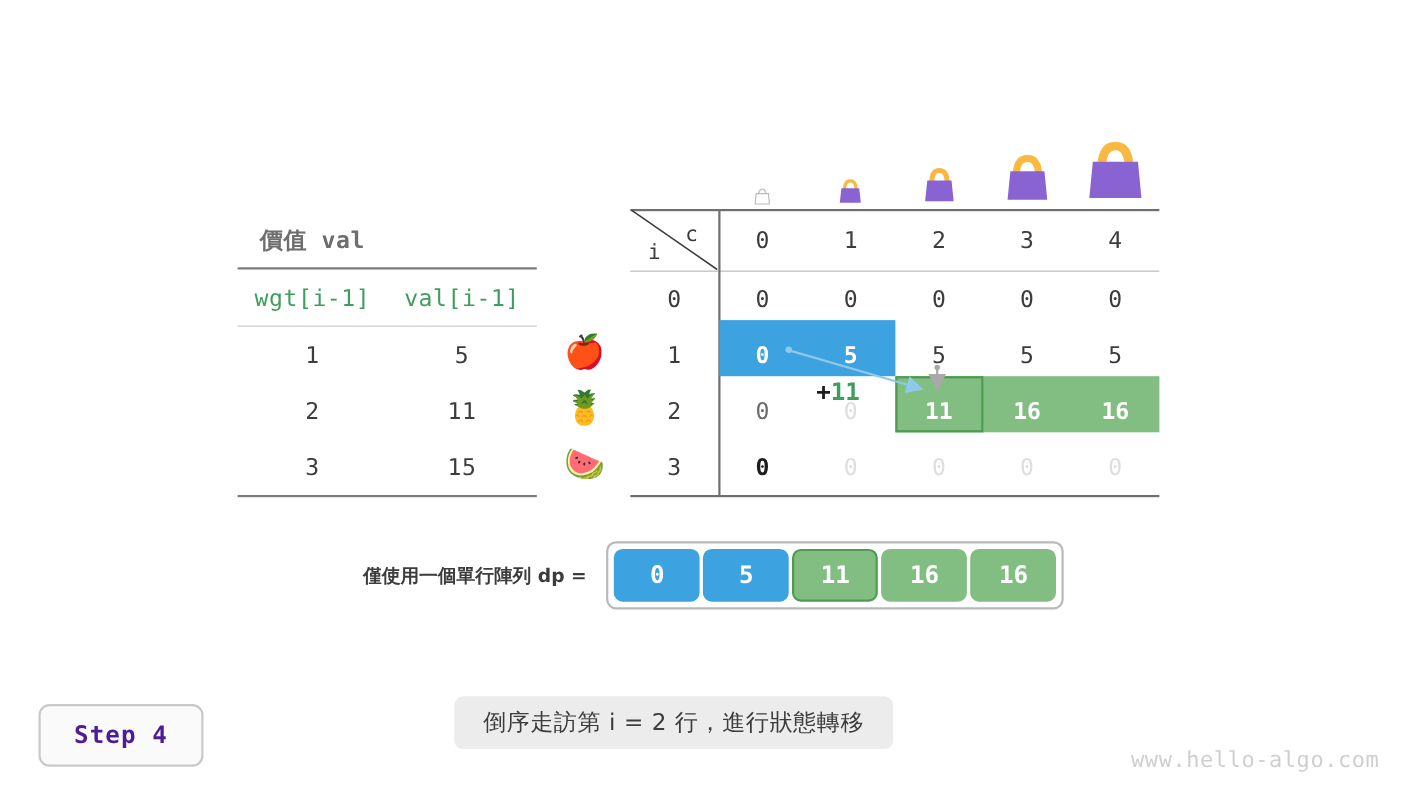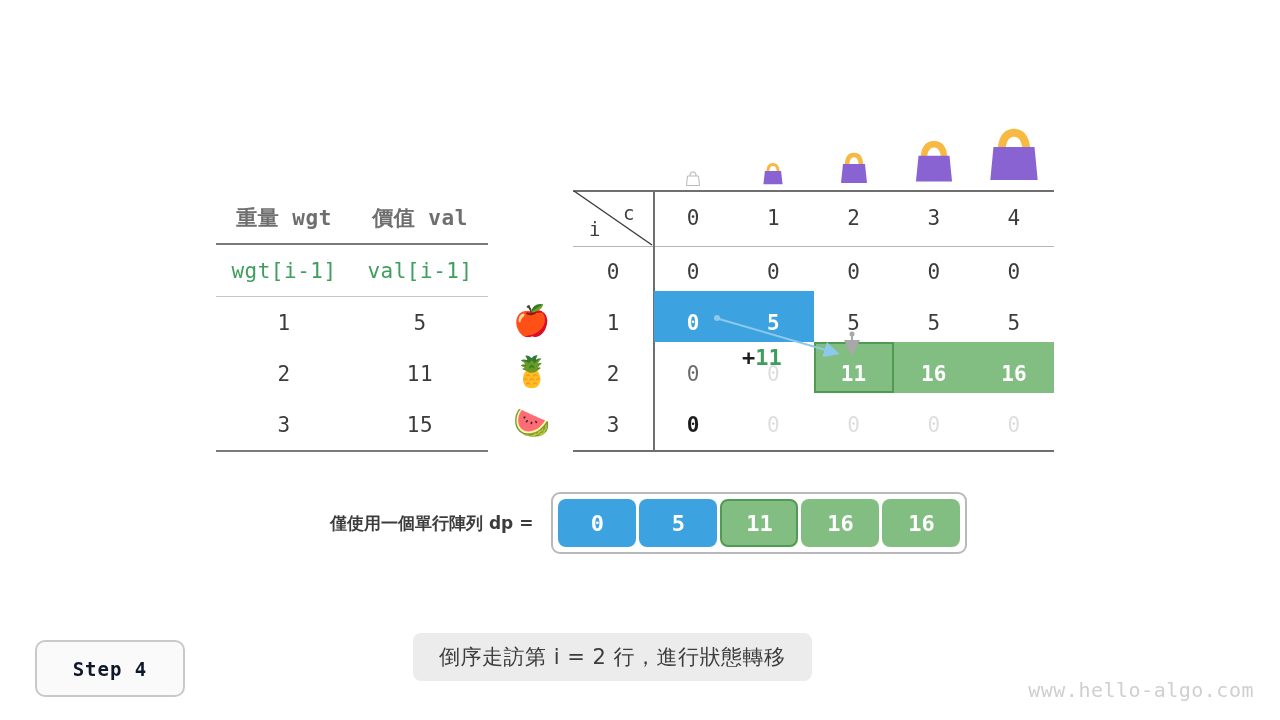--- a/index.html
+++ b/index.html
@@ -234,42 +234,41 @@
     left: 35px;
     top: 640px;
     width: 146px;
     height: 53px;
     border: 2px solid #c9c9c9;
     border-radius: 10px;
     background: #fafafa;
     display: flex;
     align-items: center;
     justify-content: center;
-    font-size: 19px;
+    font-size: 22px;
     font-weight: bold;
-    color: #0f172a;
+    color: #4c1d95;
     letter-spacing: 1px;
   }
 
   
   #watermark {
     position: absolute;
     right: 26px;
     bottom: 18px;
     font-size: 20px;
     color: #cfcfcf;
     letter-spacing: 0.5px;
   }
 </style>
 </head>
 <body>
 
 <div id="wgt-table">
   <div class="wrow header">
-    <div class="wcell left-col">重量 wgt</div>
     <div class="wcell right-col">價值 val</div>
   </div>
   <div class="rule"></div>
   <div class="wrow subhead">
     <div class="wcell left-col">wgt[i-1]</div>
     <div class="wcell right-col">val[i-1]</div>
   </div>
   <div class="rule thin"></div>
   <div class="wrow data">
     <div class="wcell left-col">1</div>

